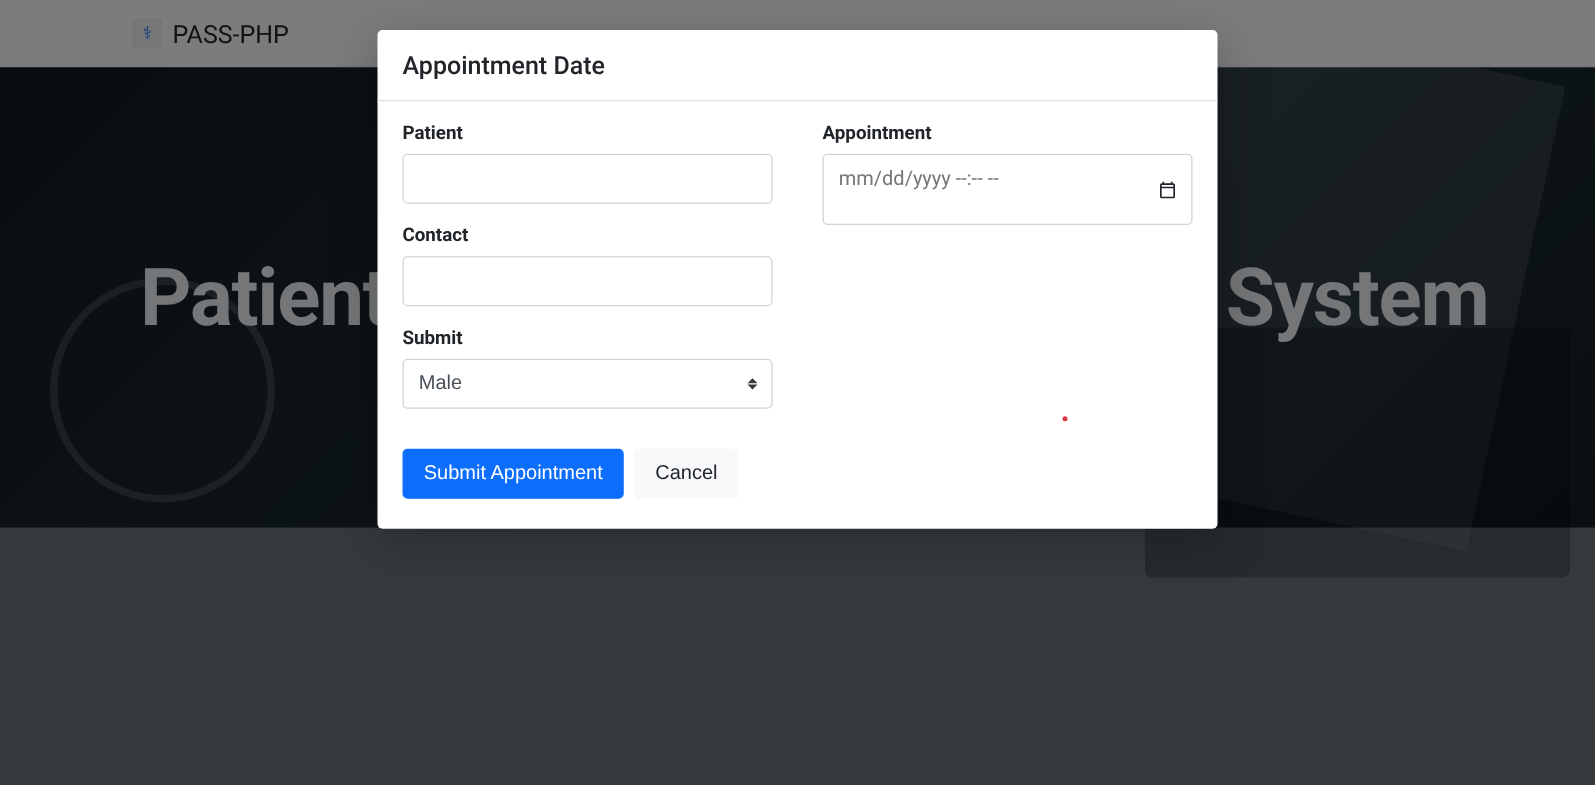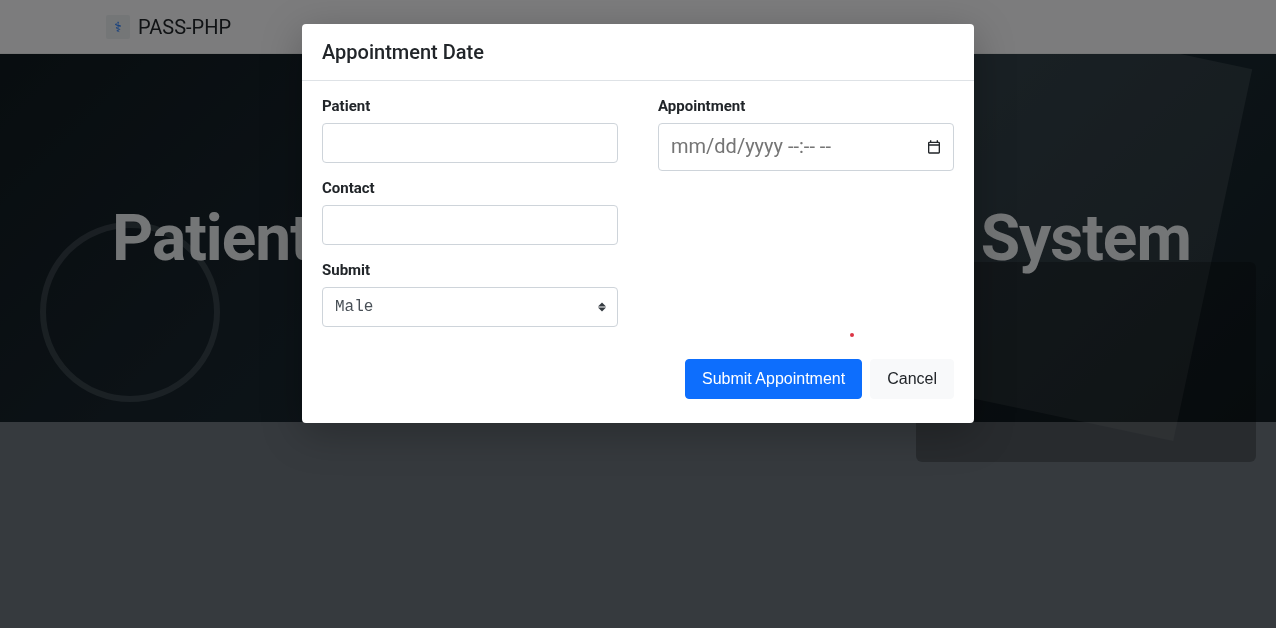--- a/index.html
+++ b/index.html
@@ -43,47 +43,47 @@
   }
   .modal-header { padding: 16px 20px; border-bottom: 1px solid #dee2e6; }
   .modal-title { font-size: 20px; font-weight: 500; color: #212529; }
   .modal-body { padding: 16px 20px 4px 20px; display: flex; gap: 40px; }
   .col { flex: 1 1 0; display: flex; flex-direction: column; }
   .form-group { margin-bottom: 16px; }
   label { display: block; font-weight: 700; font-size: 15px; color: #212529; margin-bottom: 8px; }
   .form-control, .form-select, textarea.form-control {
     width: 100%; padding: 7px 12px; font-size: 16px; color: #495057;
     background: #fff; border: 1px solid #ced4da; border-radius: 4px;
-    line-height: 1.5; font-family: Liberation Mono, monospace;
+    line-height: 1.5; font-family: Liberation Sans, sans-serif;
   }
   textarea.form-control { resize: both; height: 78px; }
   .form-select { appearance: none; background-image: none; padding-right: 36px; position: relative; }
   .select-wrap { position: relative; }
   .select-caret {
     position: absolute; right: 12px; top: 50%; transform: translateY(-50%);
     display: flex; flex-direction: column; gap: 1px; pointer-events: none;
   }
   .select-caret span { width: 0; height: 0; border-left: 4px solid transparent; border-right: 4px solid transparent; }
   .select-caret .up { border-bottom: 4px solid #343a40; }
   .select-caret .down { border-top: 4px solid #343a40; }
 
   .date-wrap { position: relative; }
   .date-input {
-    width: 100%; padding: 7px 40px 9px 12px; font-size: 20px; color: #6c757d;
+    width: 100%; padding: 7px 40px 24px 12px; font-size: 16px; color: #6c757d;
     background: #fff; border: 1px solid #ced4da; border-radius: 4px; line-height: 1.5;
     font-family: inherit;
   }
   .cal-icon {
     position: absolute; right: 12px; top: 50%; transform: translateY(-50%);
     width: 16px; height: 16px; color: #212529;
   }
 
   .red-dot { width: 4px; height: 4px; background: #dc3545; border-radius: 50%; margin-left: auto; margin-top: auto; margin-bottom: 6px; margin-right: 100px; }
 
-  .modal-footer { padding: 12px 20px 24px 20px; display: flex; justify-content: flex-end; gap: 8px; }
+  .modal-footer { padding: 12px 20px 24px 20px; display: flex; gap: 8px; }
   .btn { padding: 8px 16px; font-size: 16px; border-radius: 4px; border: 1px solid transparent; cursor: pointer; line-height: 1.4; }
   .btn-primary { background: #0d6efd; color: #fff; border-color: #0d6efd; }
   .btn-light { background: #f8f9fa; color: #212529; border-color: #f8f9fa; }
 </style>
 </head>
 <body>
 
 <div class="navbar">
   <a class="navbar-brand">
     <span class="logo">⚕</span>

